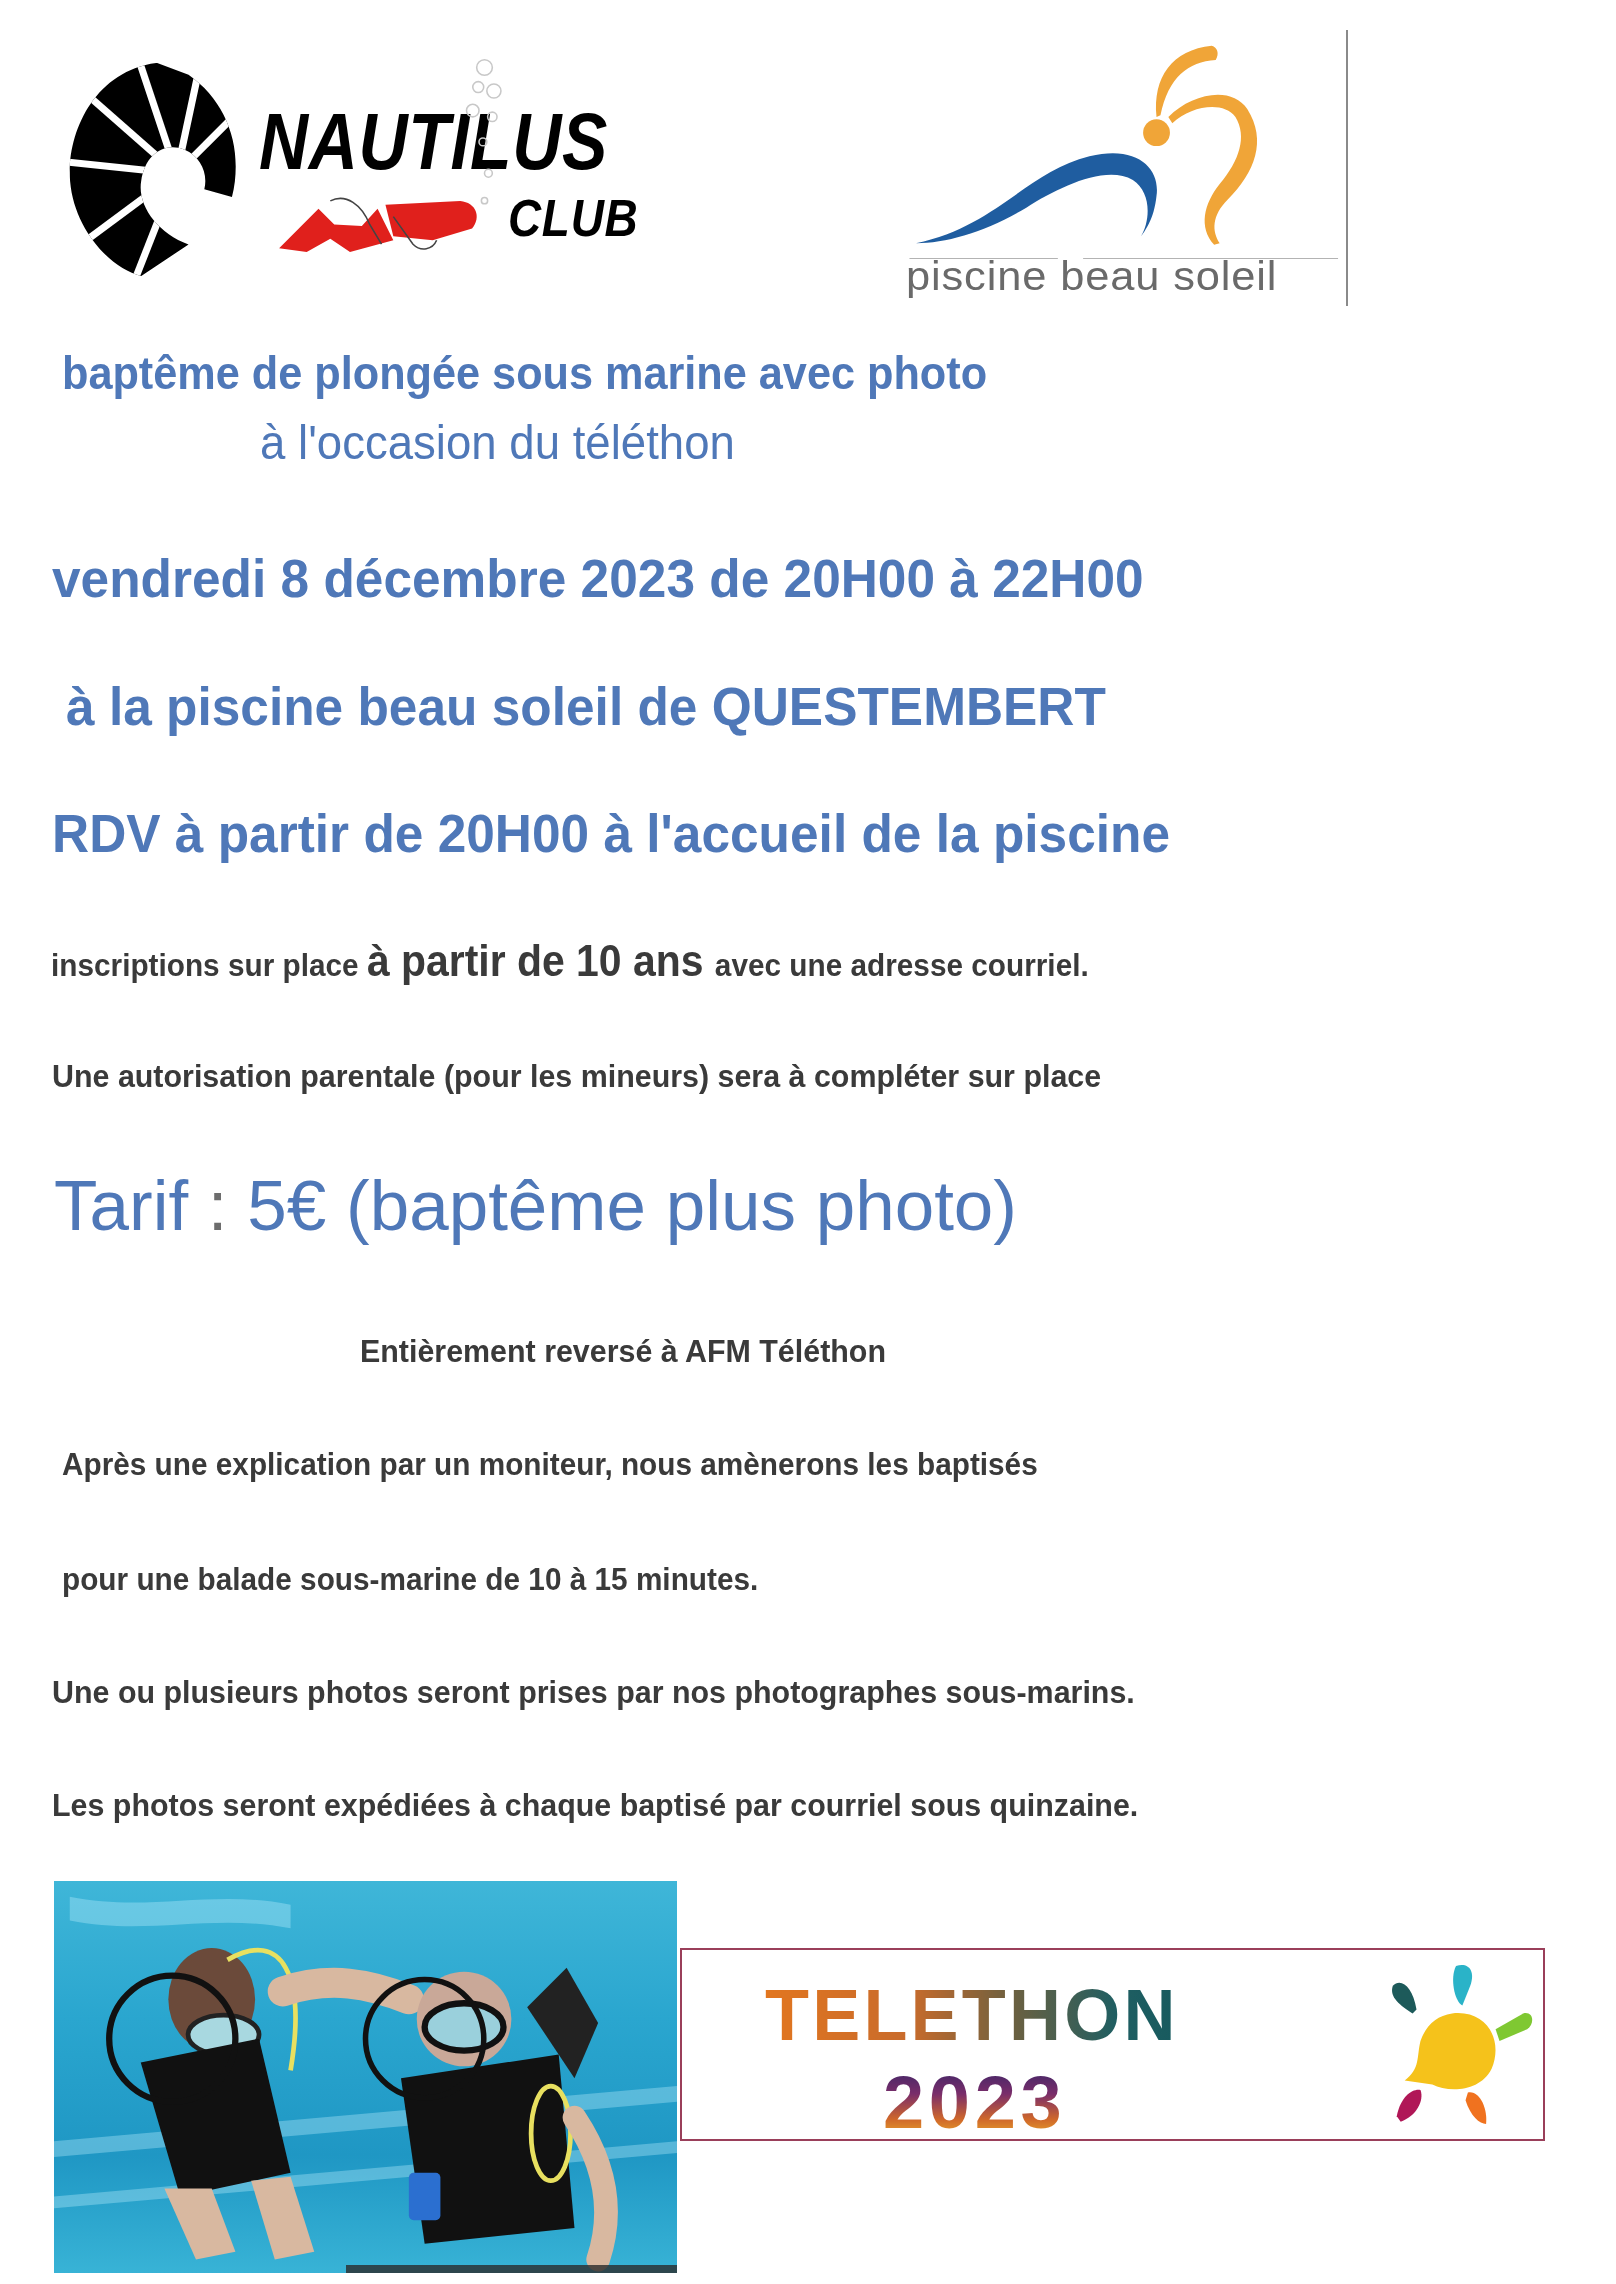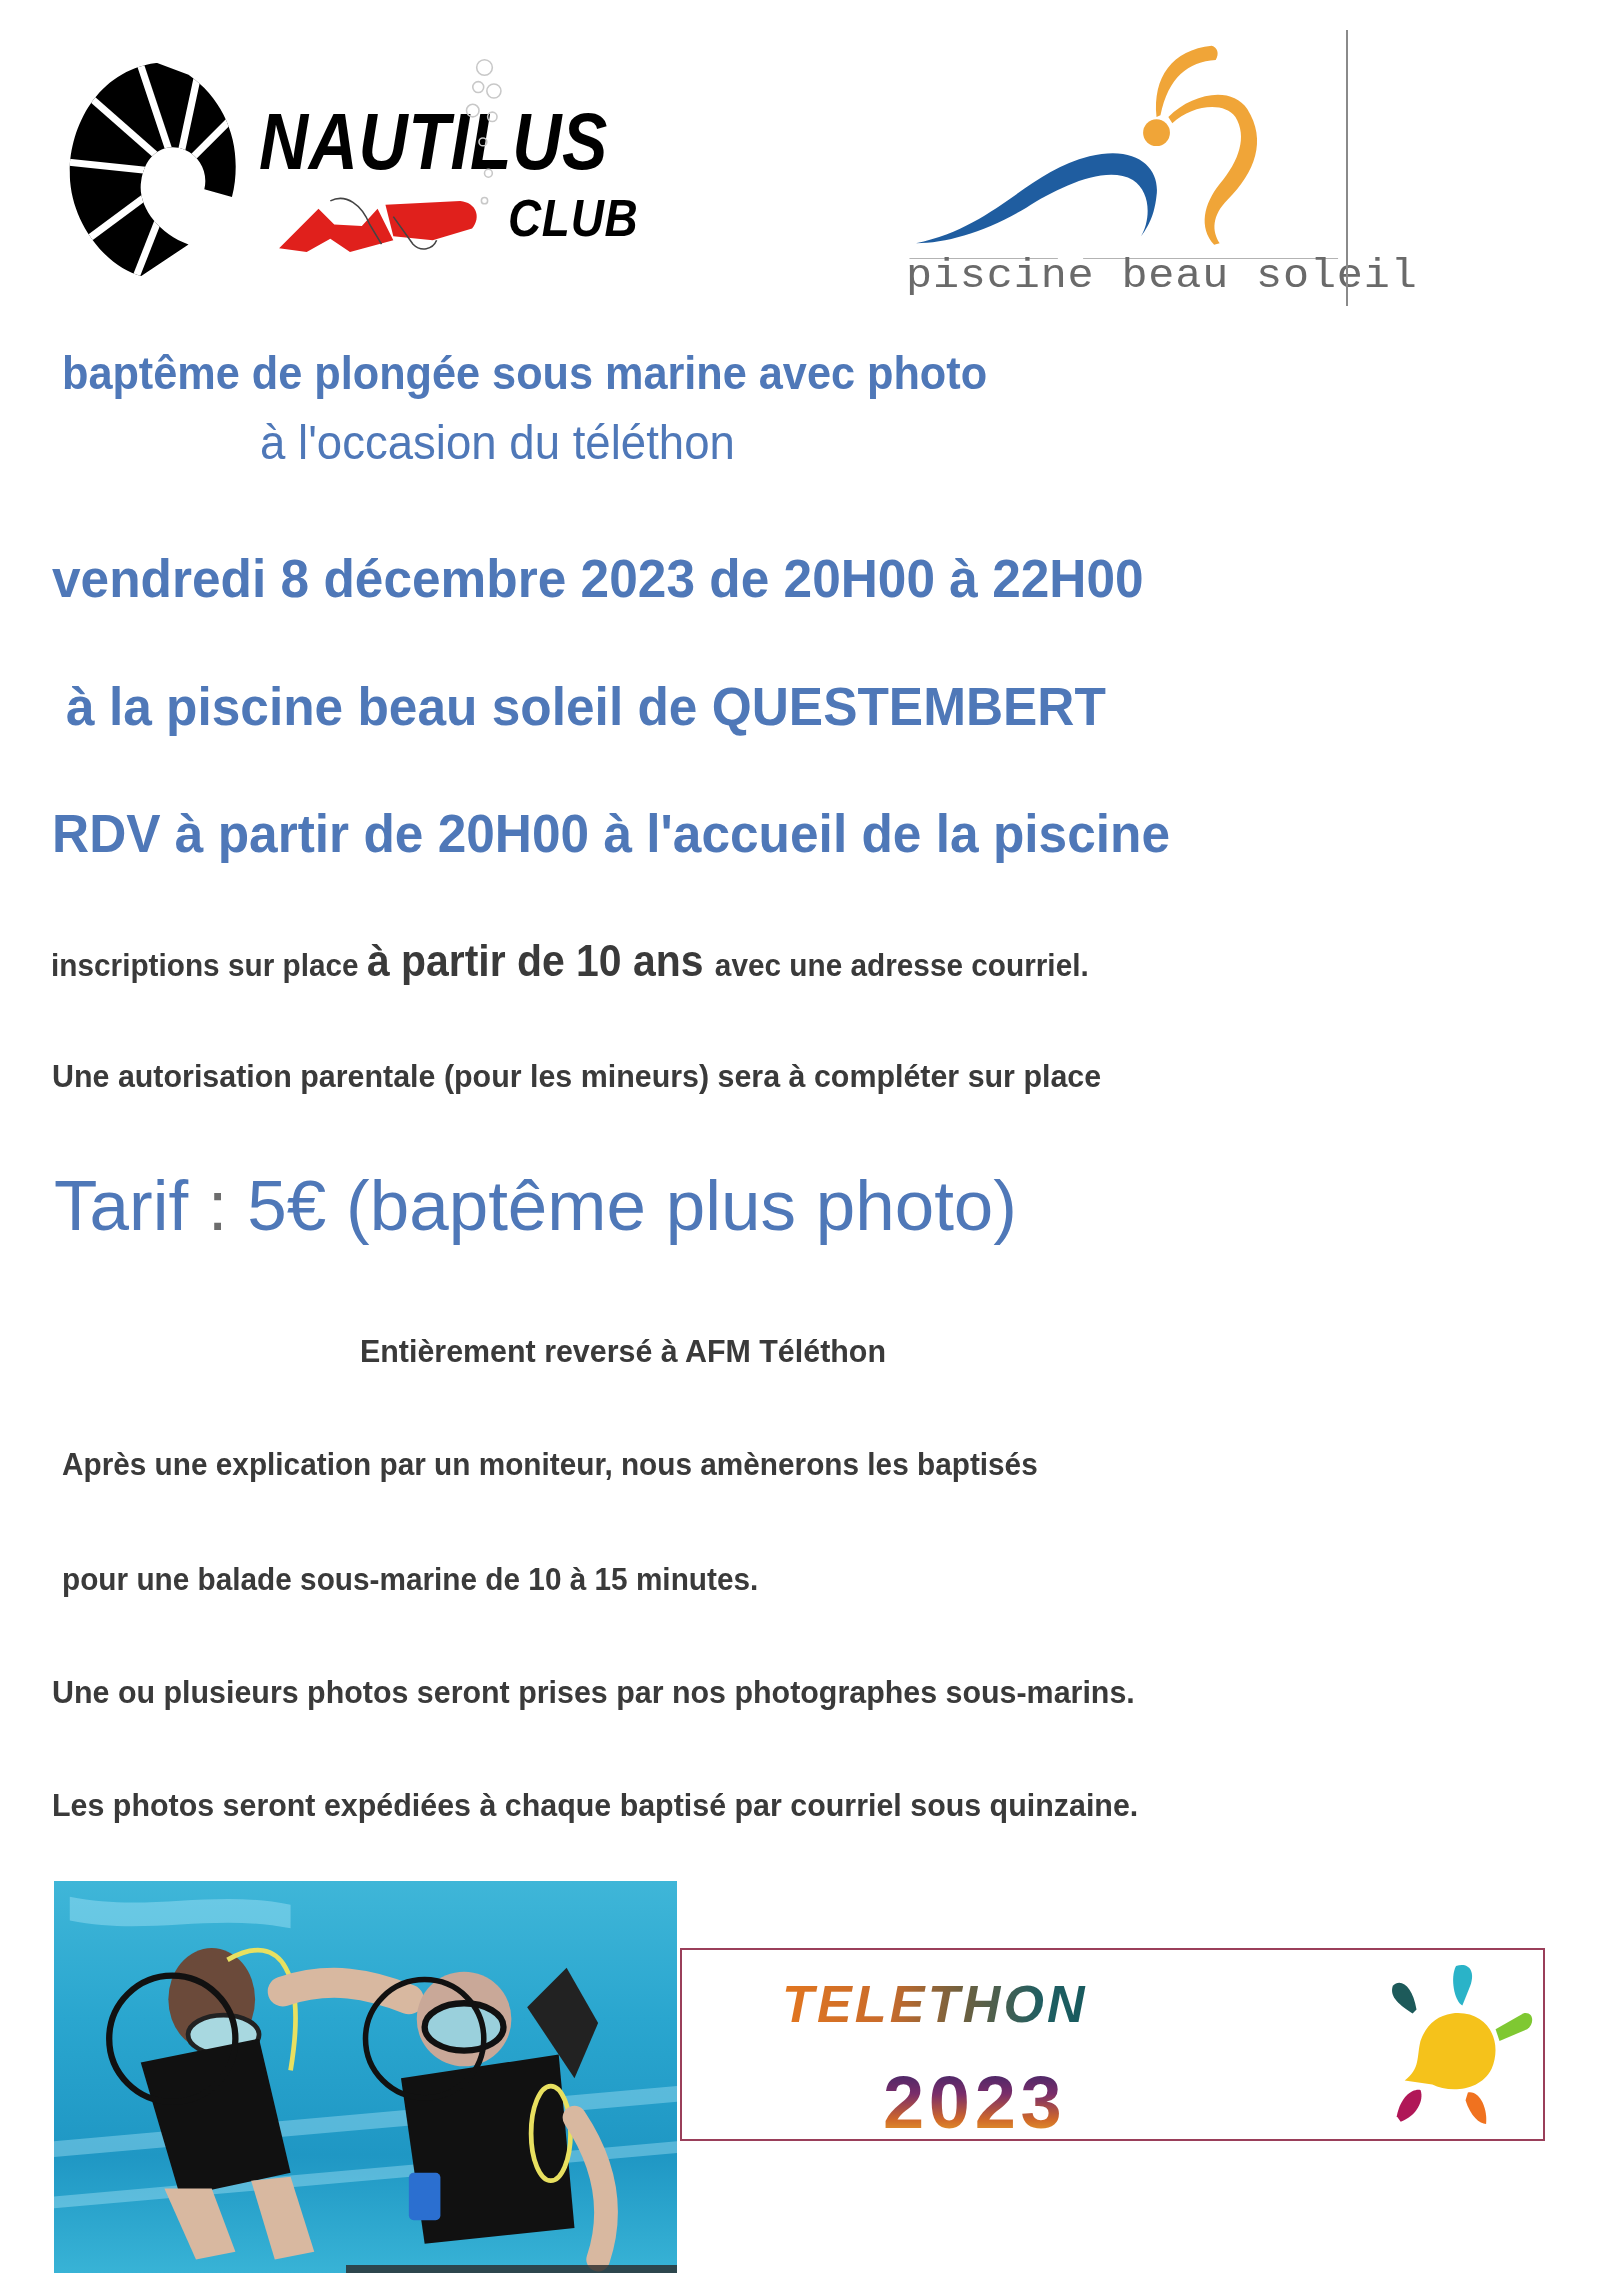--- a/index.html
+++ b/index.html
@@ -12,21 +12,21 @@
   .line { line-height:1; }
 
   
   #nautilus { left:62px; top:55px; width:600px; height:225px; }
   #nautilus .word { position:absolute; font-weight:bold; font-style:italic; color:#000;
                     font-family:"Liberation Sans", sans-serif; letter-spacing:0.8px; }
   #nautilus .w1 { left:197px; top:41px; font-size:79px; transform:scaleX(0.86); transform-origin:left top; }
   #nautilus .w2 { left:446px; top:134px; font-size:51px; transform:scaleX(0.9); transform-origin:left top; }
 
   
-  #piscine { left:900px; top:30px; width:458px; height:284px;font-family:Liberation Mono, monospace; }
+  #piscine { left:900px; top:30px; width:458px; height:284px; }
   #piscine .txt { position:absolute; left:6.3px; top:223px; font-size:41px; color:#6a6a6a;
                   letter-spacing:0.8px; font-weight:normal; transform:scaleX(1.06); transform-origin:left top;}
   #piscine .rule { position:absolute; left:446px; top:0; width:1.6px; height:276px; background:#8a8a8a; }
 
   
   #l1 { left:62px;  top:350px; font-size:46px; transform:scaleX(0.94); transform-origin:left top; }
   #l2 { left:260px; top:418px; font-size:49px; transform:scaleX(0.93); transform-origin:left top; }
   #l3 { left:52px;  top:552px; font-size:53px; transform:scaleX(0.97); transform-origin:left top; }
   #l4 { left:66px;  top:680px; font-size:53px; transform:scaleX(0.97); transform-origin:left top; }
   #l5 { left:52px;  top:807px; font-size:53px; transform:scaleX(0.97); transform-origin:left top; }
@@ -44,21 +44,21 @@
   #l12 { left:52px; top:1676px; font-size:32px; transform:scaleX(0.95); transform-origin:left top; }
   #l13 { left:52px; top:1789px; font-size:32px; transform:scaleX(0.95); transform-origin:left top; }
 
   
   #photo { left:54px; top:1881px; width:623px; height:392px; overflow:hidden;
            background:linear-gradient(180deg,#3fb6d8 0%, #2aa6cf 35%, #1f97c4 70%, #38b3d6 100%); }
   #photo .caption-strip { position:absolute; right:0; bottom:0; width:331px; height:8px; background:#2a2a2a; opacity:.8; }
 
   
   #telethon { left:680px; top:1948px; width:865px; height:193px; border:2.4px solid #9a3f5a; background:#fff; box-sizing:border-box; }
-  #telethon .t1 { position:absolute; left:100px; top:24px; font-size:52px; font-weight:bold; font-style:italic;
+  #telethon .t1 { position:absolute; left:83px; top:24px; font-size:72px; font-weight:bold; 
                   background:linear-gradient(90deg,#e2761f 0%,#c86b2c 35%,#6b6040 60%,#1f5e62 85%,#175a5e 100%);
                   -webkit-background-clip:text; background-clip:text; color:transparent; letter-spacing:3.2px; }
   #telethon .t2 { position:absolute; left:201px; top:110px; font-size:74px; font-weight:bold; 
                   background:linear-gradient(180deg,#2c2466 0%,#7a2d6a 40%,#d0682a 70%,#f2c12a 100%);
                   -webkit-background-clip:text; background-clip:text; color:transparent; letter-spacing:4.7px; }
   #telethon .sun { position:absolute; left:695px; top:4px; width:166px; height:182px; }
 </style>
 </head>
 <body>
 

